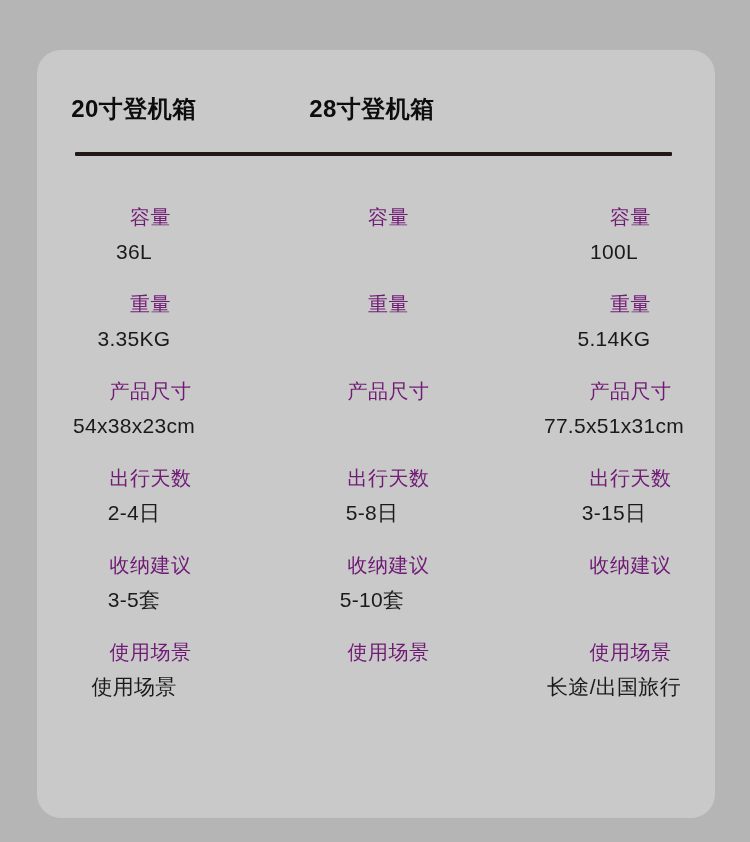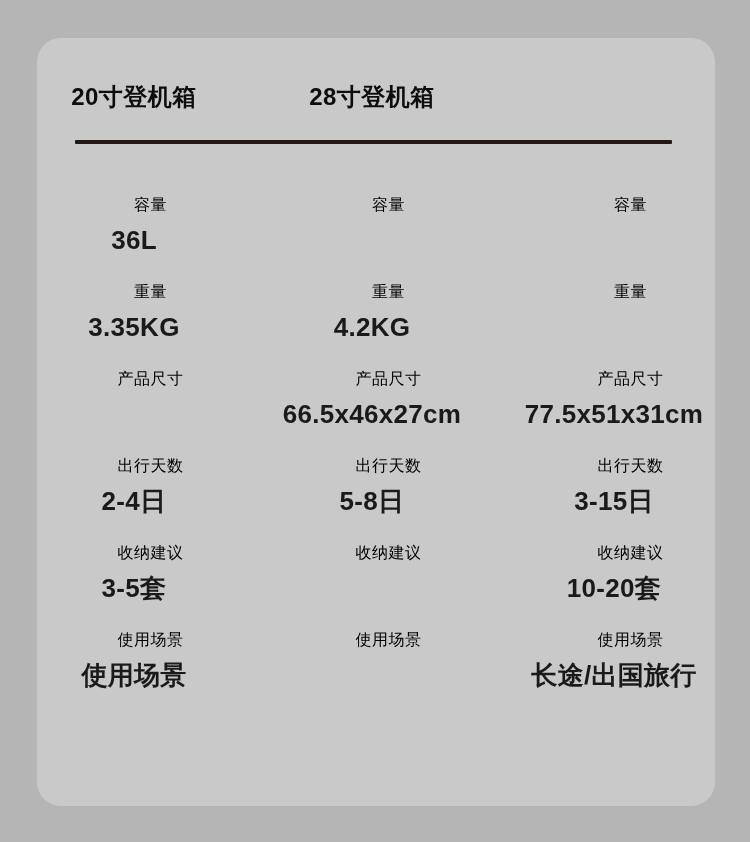--- a/index.html
+++ b/index.html
@@ -12,21 +12,21 @@
   }
   .page {
     position: relative;
     width: 750px;
     height: 842px;
     background: #b5b5b5;
   }
   .panel {
     position: absolute;
     left: 37px;
-    top: 38px;
+    top: 50px;
     width: 678px;
     height: 768px;
     background: #c9c9c9;
     border-radius: 24px;
   }
   .grid3 {
     display: grid;
     grid-template-columns: 194px 282px 202px;
   }
   .header-row {
@@ -51,32 +51,32 @@
     margin-top: 21px;
   }
   .spec-row.first {
     margin-top: 47px;
   }
   .cell {
     text-align: center;
     white-space: nowrap;
   }
   .cell-label {
-    font-size: 16px;
+    font-size: 20px;
     line-height: 28px;
     font-weight: 500;
-    color: #000000;
+    color: #701a75;
     letter-spacing: 0.5px;
     padding-left: 33px;
   }
   .cell-value {
     margin-top: 4px;
-    font-size: 26px;
+    font-size: 21px;
     line-height: 34px;
-    font-weight: 700;
+    font-weight: 400;
     color: #1a1a1a;
     letter-spacing: 0.3px;
   }
 </style>
 </head>
 <body>
 
 <div class="page">
   <div class="panel">
 
@@ -90,44 +90,45 @@
     <div class="spec-row first grid3">
       <div class="cell">
         <div class="cell-label">容量</div>
         <div class="cell-value">36L</div>
       </div>
       <div class="cell">
         <div class="cell-label">容量</div>
       </div>
       <div class="cell">
         <div class="cell-label">容量</div>
+        <div class="cell-value">100L</div>
       </div>
     </div>
 
     <div class="spec-row grid3">
       <div class="cell">
         <div class="cell-label">重量</div>
         <div class="cell-value">3.35KG</div>
       </div>
       <div class="cell">
         <div class="cell-label">重量</div>
-        <div class="cell-value">4.2KG</div>
       </div>
       <div class="cell">
         <div class="cell-label">重量</div>
+        <div class="cell-value">5.14KG</div>
       </div>
     </div>
 
     <div class="spec-row grid3">
       <div class="cell">
         <div class="cell-label">产品尺寸</div>
+        <div class="cell-value">54x38x23cm</div>
       </div>
       <div class="cell">
         <div class="cell-label">产品尺寸</div>
-        <div class="cell-value">66.5x46x27cm</div>
       </div>
       <div class="cell">
         <div class="cell-label">产品尺寸</div>
         <div class="cell-value">77.5x51x31cm</div>
       </div>
     </div>
 
     <div class="spec-row grid3">
       <div class="cell">
         <div class="cell-label">出行天数</div>
@@ -143,24 +144,24 @@
       </div>
     </div>
 
     <div class="spec-row grid3">
       <div class="cell">
         <div class="cell-label">收纳建议</div>
         <div class="cell-value">3-5套</div>
       </div>
       <div class="cell">
         <div class="cell-label">收纳建议</div>
+        <div class="cell-value">5-10套</div>
       </div>
       <div class="cell">
         <div class="cell-label">收纳建议</div>
-        <div class="cell-value">10-20套</div>
       </div>
     </div>
 
     <div class="spec-row grid3">
       <div class="cell">
         <div class="cell-label">使用场景</div>
         <div class="cell-value">使用场景</div>
       </div>
       <div class="cell">
         <div class="cell-label">使用场景</div>

